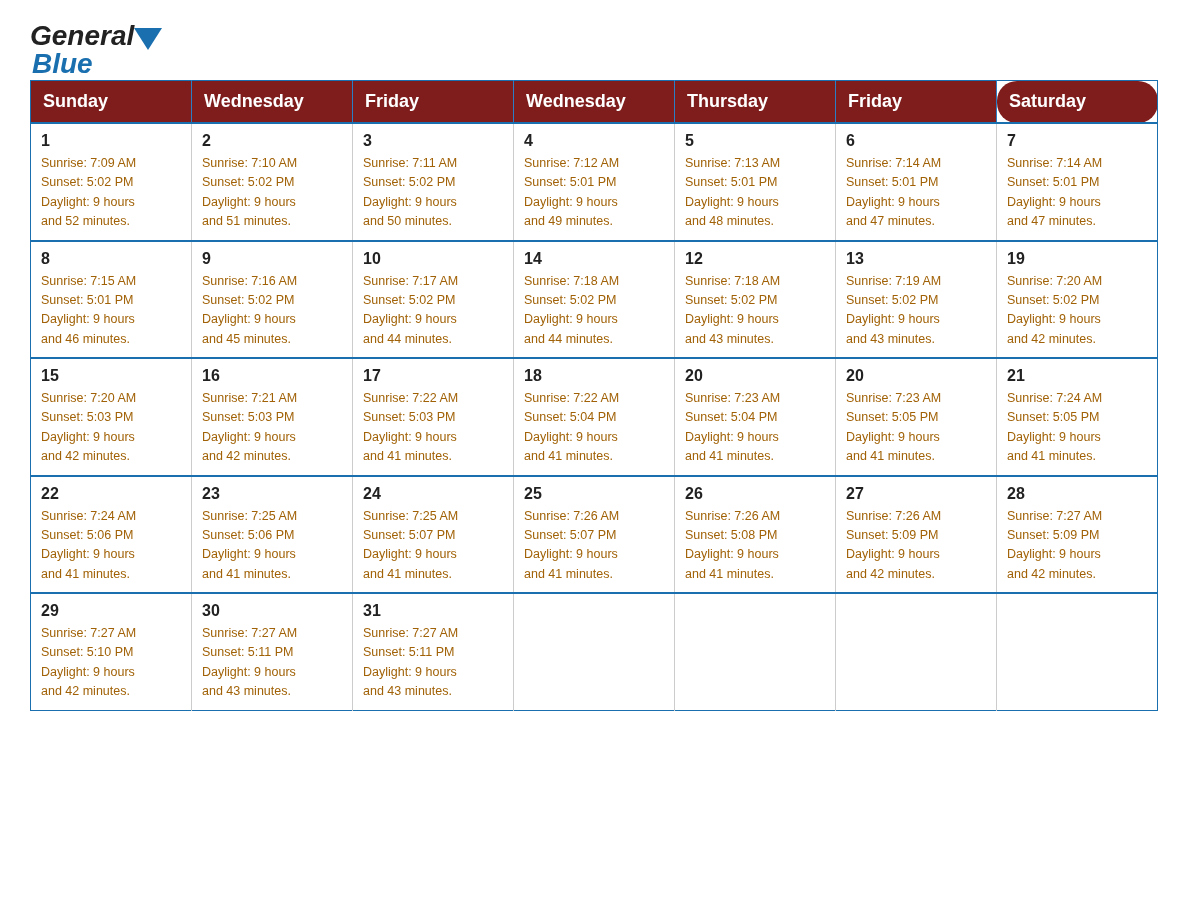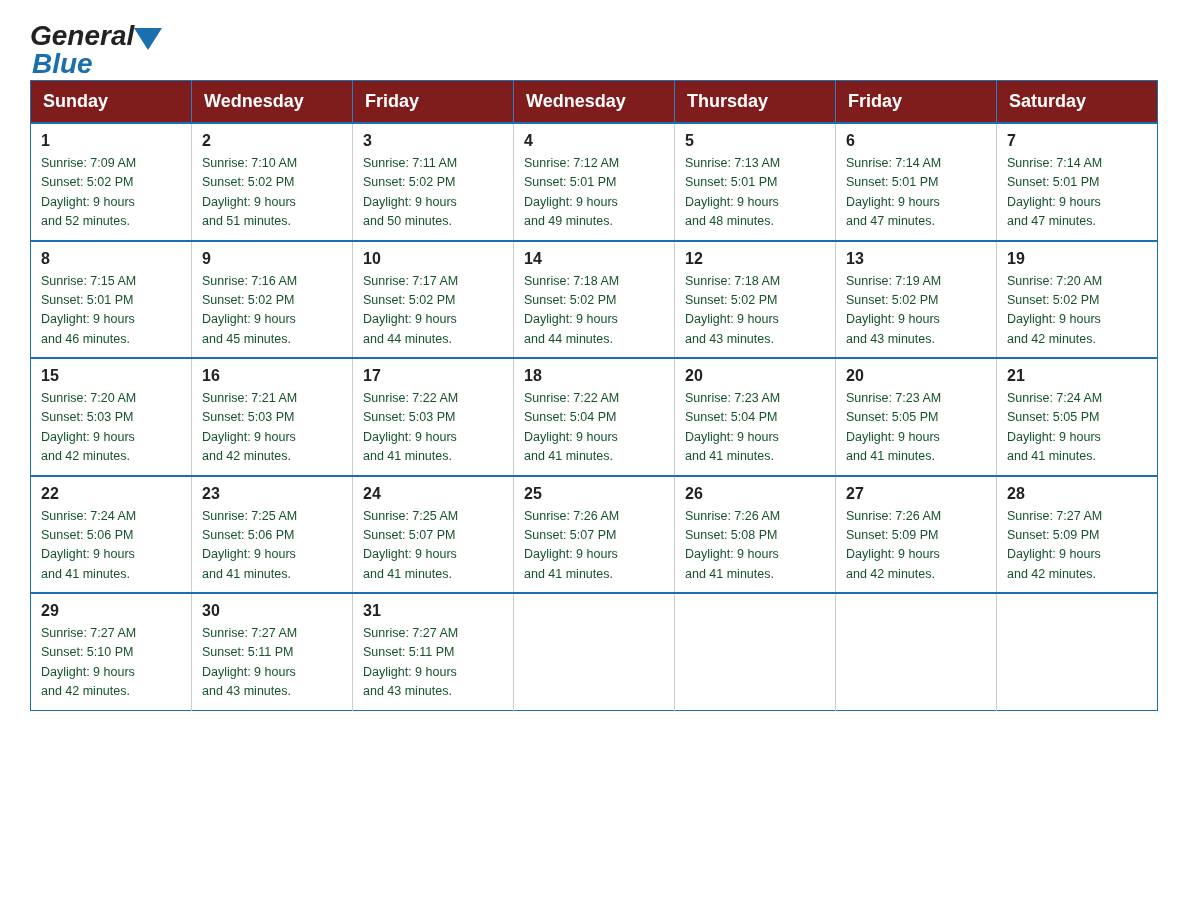--- a/index.html
+++ b/index.html
@@ -69,20 +69,21 @@
       background-color: #7f1d1d;
       color: #fff;
       font-size: 18px;
       font-weight: bold;
       padding: 10px 12px;
       text-align: left;
       border-right: 1px solid #2a7fc4;
     }
     .calendar-table thead tr th:last-child {
       border-right: none;
+      border-radius: 20px;
     }
     .calendar-table tbody tr td {
       vertical-align: top;
       padding: 8px 10px;
       border-top: 2px solid #1a6faf;
       border-right: 1px solid #ccc;
       font-size: 13px;
       color: #333;
       width: calc(100% / 7);
       min-height: 90px;
@@ -93,21 +94,21 @@
     .day-number {
       font-size: 16px;
       font-weight: bold;
       color: #222;
       display: block;
       margin-bottom: 4px;
     }
     .day-info {
       font-size: 12.5px;
       line-height: 1.55;
-      color: #14532d;
+      color: #a16207;
     }
     .empty-cell {
       background: #fff;
     }
   </style>
 </head>
 <body>
 
 <div class="header-area">
   <div class="logo-wrapper">

